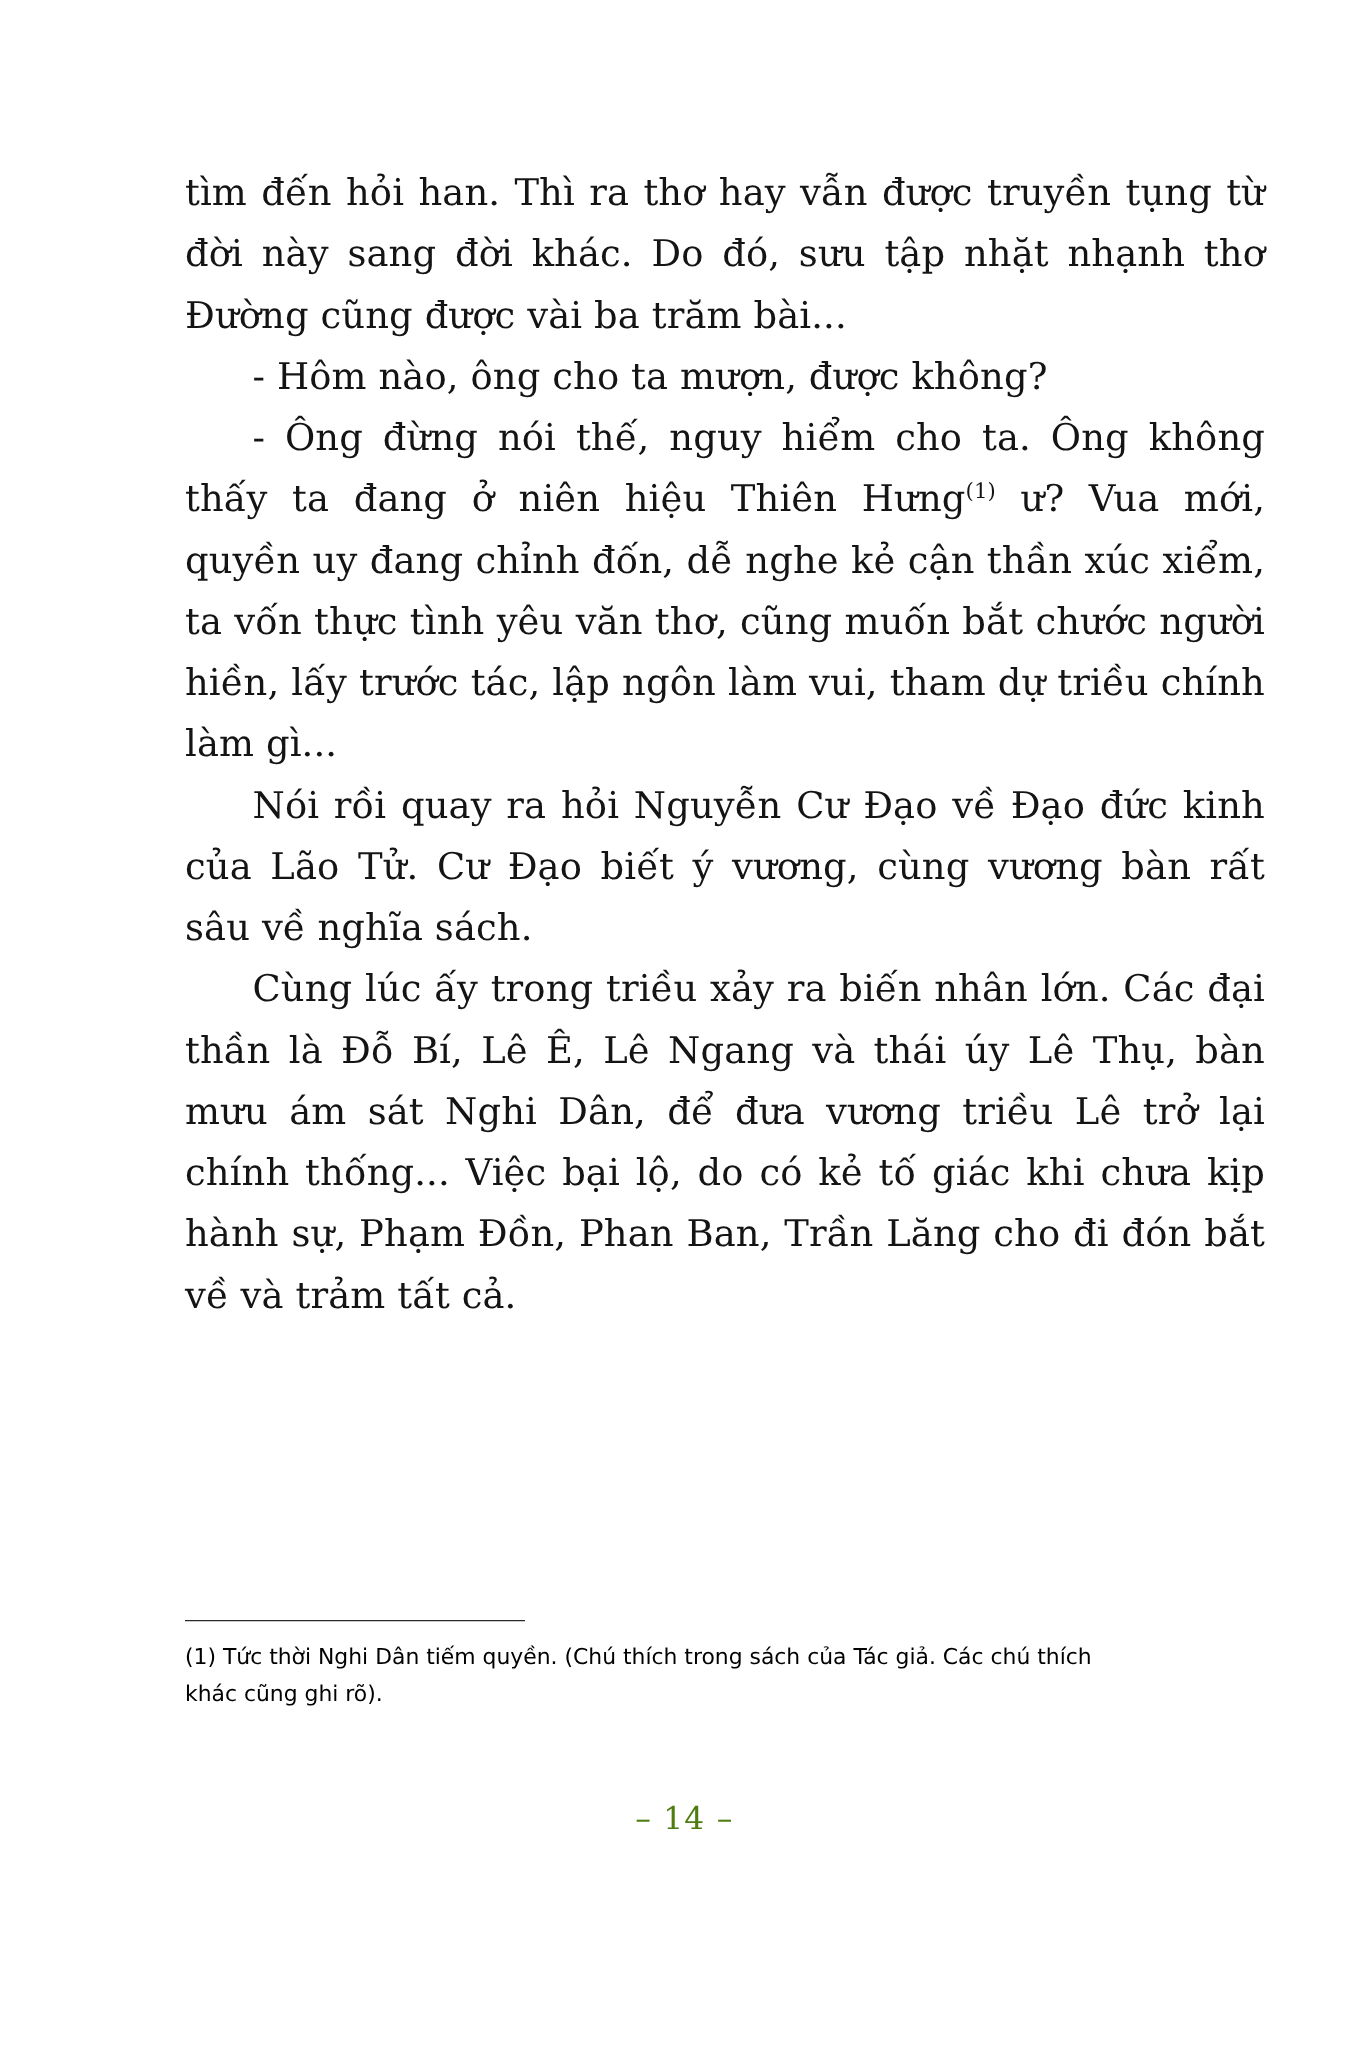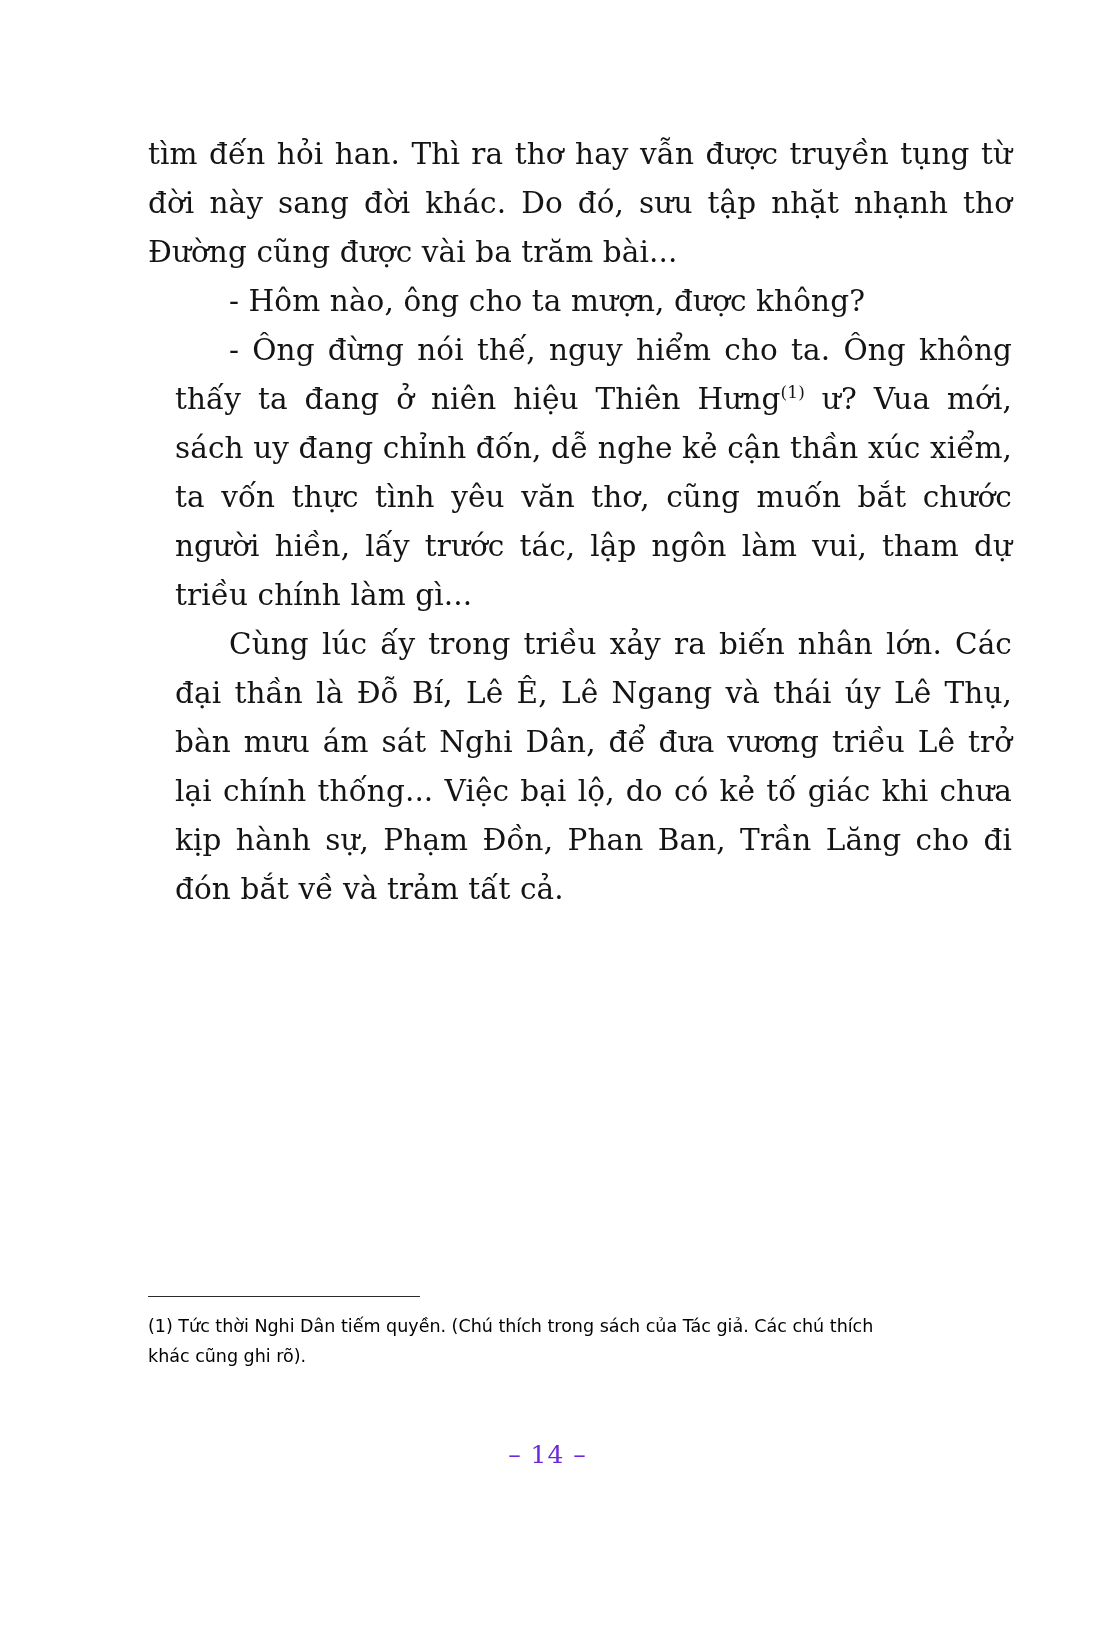--- a/index.html
+++ b/index.html
@@ -30,21 +30,20 @@
     text-align: justify;
     text-justify: inter-word;
     color: #141414;
     letter-spacing: 0.1px;
   }
   .body-text p {
     margin: 0;
   }
   .body-text p.indent {
     text-indent: 54px;
-    margin-left: 27px;
   }
   .body-text p.first {
     text-indent: 0;
   }
   sup.fn {
     font-size: 17px;
     vertical-align: super;
     line-height: 0;
   }
   .footnote-wrap {
@@ -68,33 +67,34 @@
     width: 760px;
   }
   .folio {
     position: absolute;
     left: 0;
     top: 1440px;
     width: 1095px;
     text-align: center;
     font-family: "DejaVu Serif", serif;
     font-size: 25px;
-    color: #6d28d9;
+    color: #4d7c0f;
     letter-spacing: 1px;
   }
 </style>
 </head>
 <body>
 
 <div class="page">
 
   <div class="body-text">
     <p class="first">tìm đến hỏi han. Thì ra thơ hay vẫn được truyền tụng từ đời này sang đời khác. Do đó, sưu tập nhặt nhạnh thơ Đường cũng được vài ba trăm bài...</p>
     <p class="indent">- Hôm nào, ông cho ta mượn, được không?</p>
-    <p class="indent"><span>- Ông đừng nói thế, nguy hiểm cho ta. Ông không thấy ta đang ở niên hiệu Thiên Hưng</span><sup class="fn">(1)</sup><span> ư? Vua mới, sách uy đang chỉnh đốn, dễ nghe kẻ cận thần xúc xiểm, ta vốn thực tình yêu văn thơ, cũng muốn bắt chước người hiền, lấy trước tác, lập ngôn làm vui, tham dự triều chính làm gì...</span></p>
+    <p class="indent"><span>- Ông đừng nói thế, nguy hiểm cho ta. Ông không thấy ta đang ở niên hiệu Thiên Hưng</span><sup class="fn">(1)</sup><span> ư? Vua mới, quyền uy đang chỉnh đốn, dễ nghe kẻ cận thần xúc xiểm, ta vốn thực tình yêu văn thơ, cũng muốn bắt chước người hiền, lấy trước tác, lập ngôn làm vui, tham dự triều chính làm gì...</span></p>
+    <p class="indent">Nói rồi quay ra hỏi Nguyễn Cư Đạo về Đạo đức kinh của Lão Tử. Cư Đạo biết ý vương, cùng vương bàn rất sâu về nghĩa sách.</p>
     <p class="indent">Cùng lúc ấy trong triều xảy ra biến nhân lớn. Các đại thần là Đỗ Bí, Lê Ê, Lê Ngang và thái úy Lê Thụ, bàn mưu ám sát Nghi Dân, để đưa vương triều Lê trở lại chính thống... Việc bại lộ, do có kẻ tố giác khi chưa kịp hành sự, Phạm Đồn, Phan Ban, Trần Lăng cho đi đón bắt về và trảm tất cả.</p>
   </div>
 
 </div>
 
 <div class="footnote-wrap">
   <div class="footnote-rule"></div>
   <div class="footnote-text">(1) Tức thời Nghi Dân tiếm quyền. (Chú thích trong sách của Tác giả. Các chú thích khác cũng ghi rõ).</div>
 </div>
 

